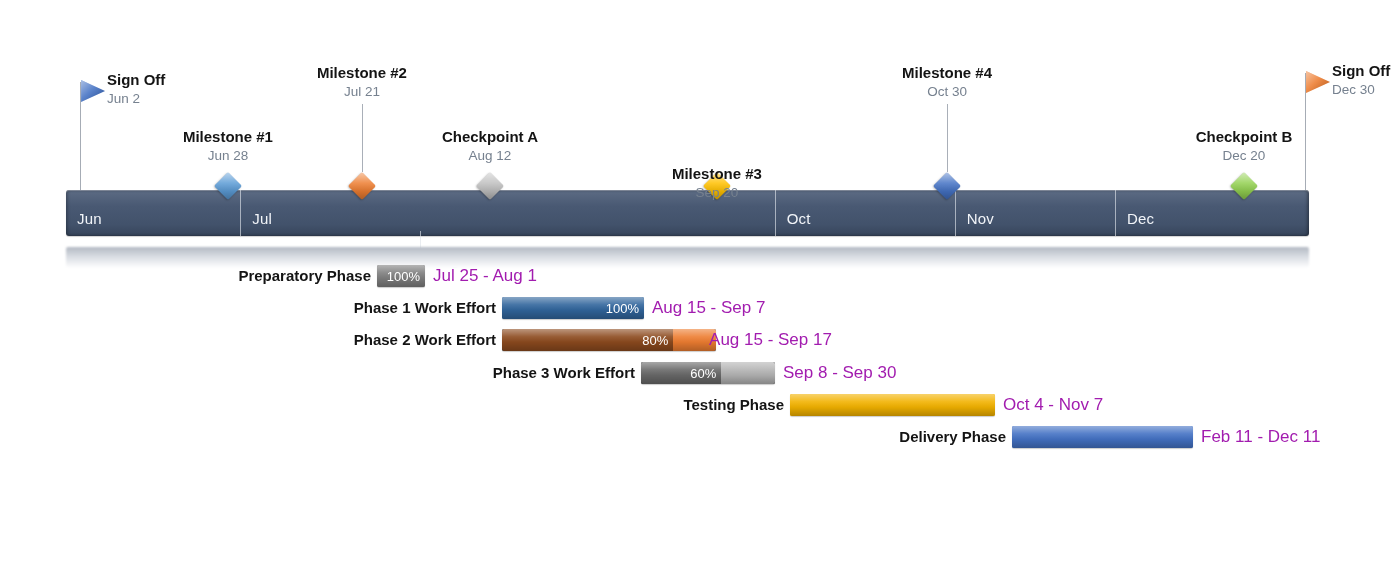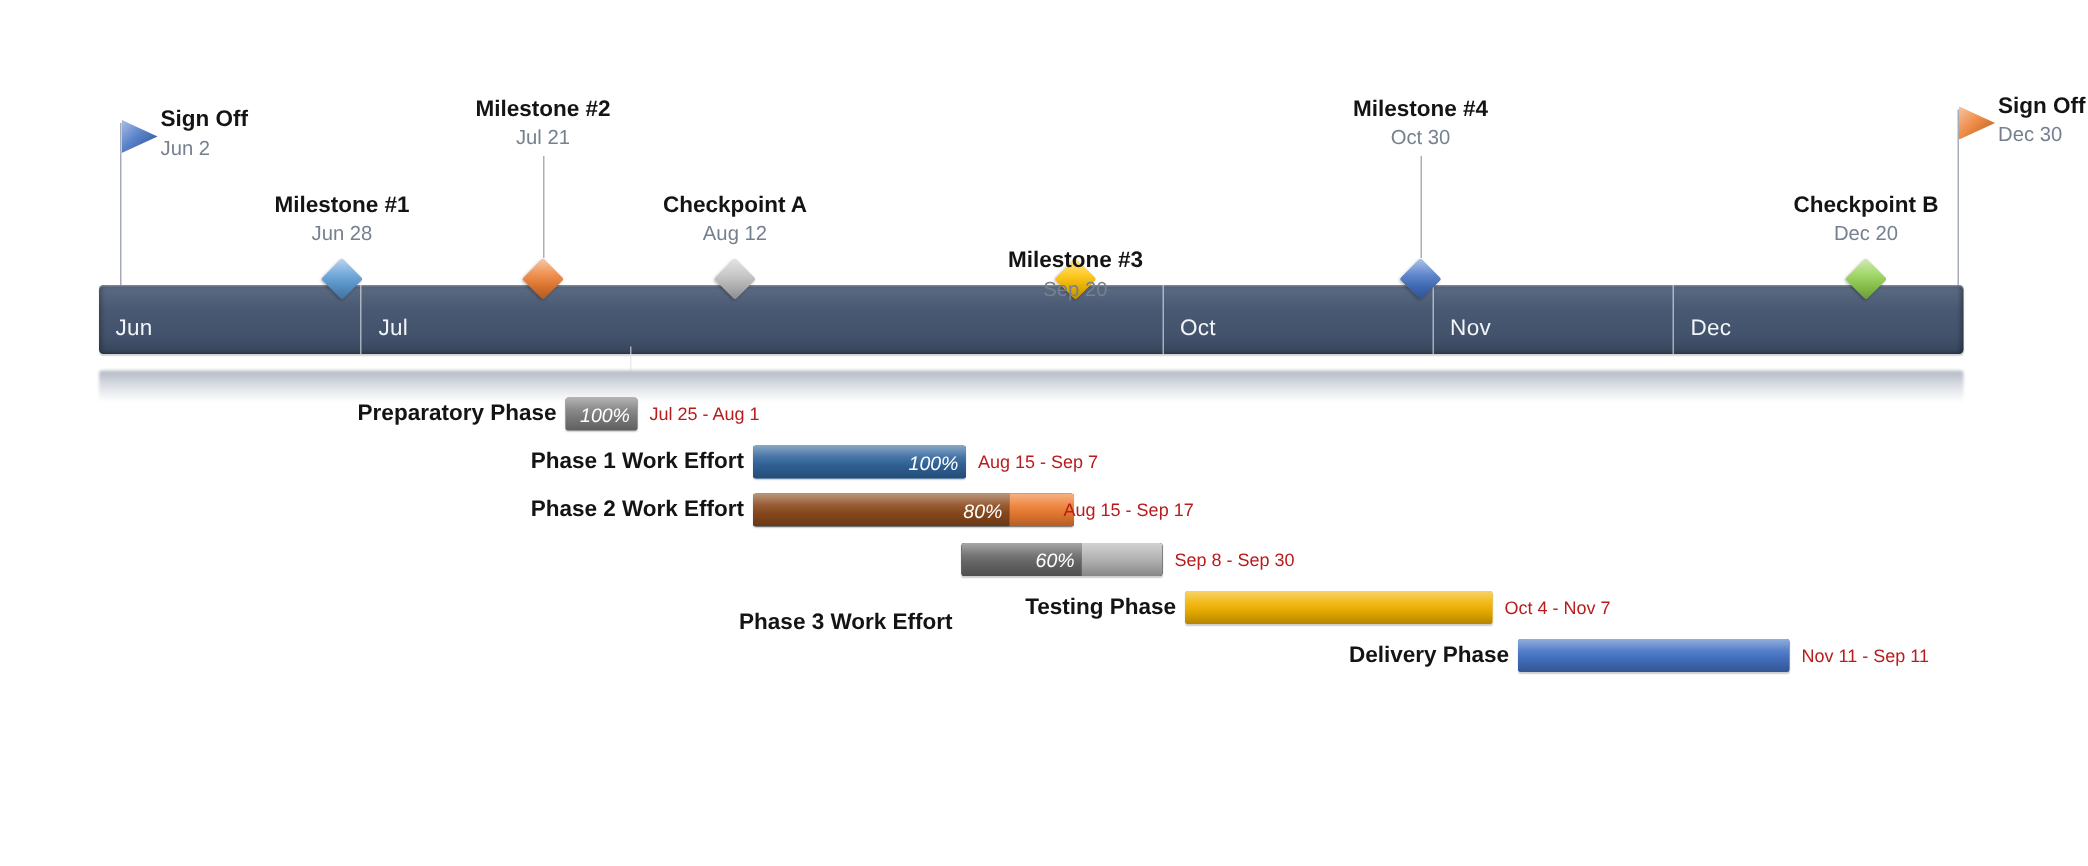--- a/index.html
+++ b/index.html
@@ -47,30 +47,30 @@
   .ms-label { position:absolute; text-align:center; transform:translateX(-50%); white-space:nowrap; }
   .ms-label.side { transform:none; text-align:left; }
   .ms-title { font-size:15px; font-weight:bold; color:#141414; line-height:19px; }
   .ms-date  { font-size:13.5px; color:#76818f; line-height:20px; }
   
   .task-label {
     position:absolute; width:300px; text-align:right;
     font-size:15px; font-weight:bold; color:#141414; line-height:22px; white-space:nowrap;
   }
   .task-date {
-    position:absolute; font-size:12px; color:#b91c1c; line-height:22px; white-space:nowrap;
+    position:absolute; font-size:17px; color:#a21caf; line-height:22px; white-space:nowrap;
   }
   .task-bar {
     position:absolute; height:22px; border-radius:2px; overflow:hidden;
     box-shadow:0 1px 1px rgba(0,0,0,.2);
   }
   .bar-fill {
     position:absolute; left:0; top:0; height:100%;
     background-image:linear-gradient(to bottom, rgba(255,255,255,.42), rgba(255,255,255,.1) 35%, rgba(0,0,0,.05) 60%, rgba(0,0,0,.25));
-    display:flex; align-items:center; justify-content:flex-end;font-style:italic;
+    display:flex; align-items:center; justify-content:flex-end;
   }
   .bar-rest {
     position:absolute; top:0; right:0; height:100%;
     background-image:linear-gradient(to bottom, rgba(255,255,255,.42), rgba(255,255,255,.1) 35%, rgba(0,0,0,.05) 60%, rgba(0,0,0,.25));
   }
   .pct-label { font-size:13px; color:#ffffff; padding-right:5px; }
 </style>
 </head>
 <body>
 
@@ -158,32 +158,32 @@
       </div>
       <div class="task-date" style="left: 651.995px; top: 297px;">Aug 15 - Sep 7</div>
       <div class="task-label" style="left: 196.044px; top: 329px;">Phase 2 Work Effort</div>
       <div class="task-bar" style="left: 502.044px; top: 329px; width: 214px; background-color: #0c4a6e;">
         <div class="bar-fill" style="width: 80%; background-color: rgb(140, 74, 30);">
           <span class="pct-label">80%</span>
         </div>
         <div class="bar-rest" style="width: 20%; background-color: rgb(237, 125, 49);"></div>
       </div>
       <div class="task-date" style="left: 709.049px; top: 329px;">Aug 15 - Sep 17</div>
-      <div class="task-label" style="left: 335.012px; top: 362px; margin-top: 42px;">Phase 3 Work Effort</div>
+      <div class="task-label" style="left: 335.012px; top: 362px;">Phase 3 Work Effort</div>
       <div class="task-bar" style="left: 641.012px; top: 362px; width: 133.995px; background-color: #000000;">
         <div class="bar-fill" style="width: 60%; background-color: rgb(105, 105, 105);">
           <span class="pct-label">60%</span>
         </div>
         <div class="bar-rest" style="width: 40%; background-color: rgb(179, 179, 179);"></div>
       </div>
       <div class="task-date" style="left: 783.007px; top: 362px;">Sep 8 - Sep 30</div>
       <div class="task-label" style="left: 484.048px; top: 394px;">Testing Phase</div>
       <div class="task-bar" style="left: 790.048px; top: 394px; width: 204.971px; background-color: rgb(242, 178, 0);">
         <div class="bar-fill" style="width: 100%; background-color: rgb(242, 178, 0);"></div>
       </div>
       <div class="task-date" style="left: 1003.02px; top: 394px;">Oct 4 - Nov 7</div>
       <div class="task-label" style="left: 706.047px; top: 426px;">Delivery Phase</div>
       <div class="task-bar" style="left: 1012.05px; top: 426px; width: 180.981px; background-color: rgb(68, 114, 196);">
         <div class="bar-fill" style="width: 100%; background-color: rgb(68, 114, 196);"></div>
       </div>
-      <div class="task-date" style="left: 1201.03px; top: 426px;">Nov 11 - Sep 11</div>
+      <div class="task-date" style="left: 1201.03px; top: 426px;">Feb 11 - Dec 11</div>
     </div>
 </div>
 
 </body></html>

